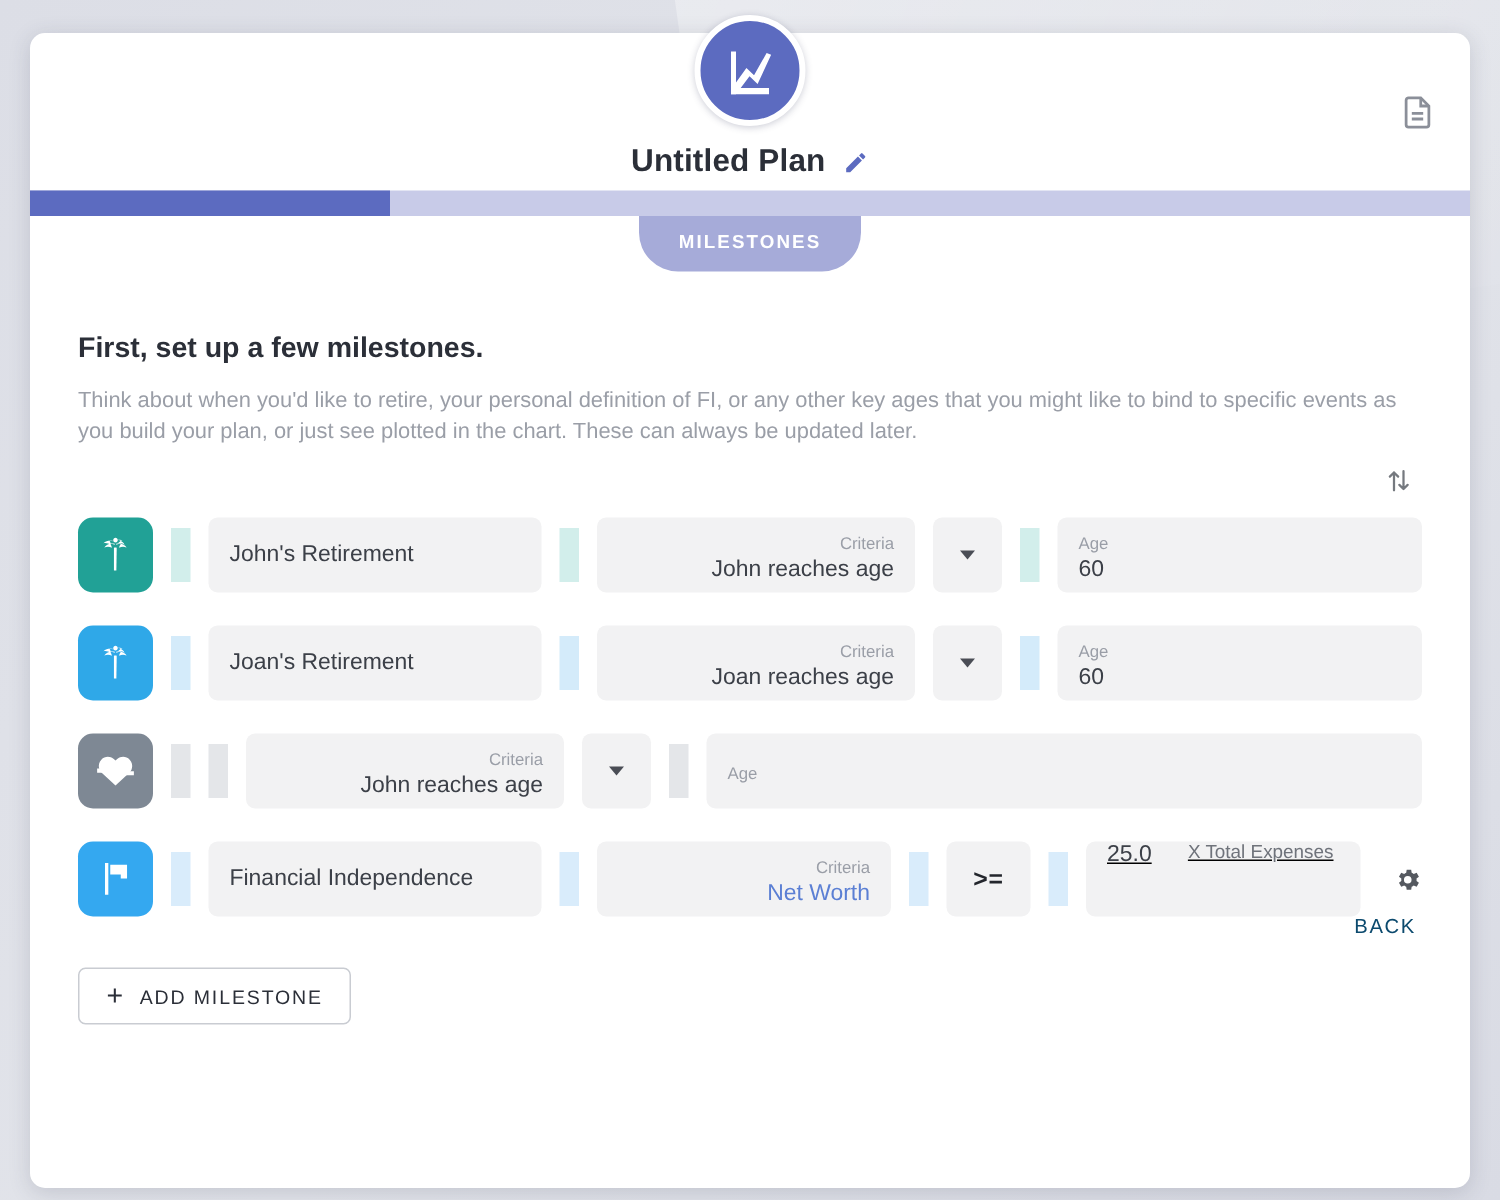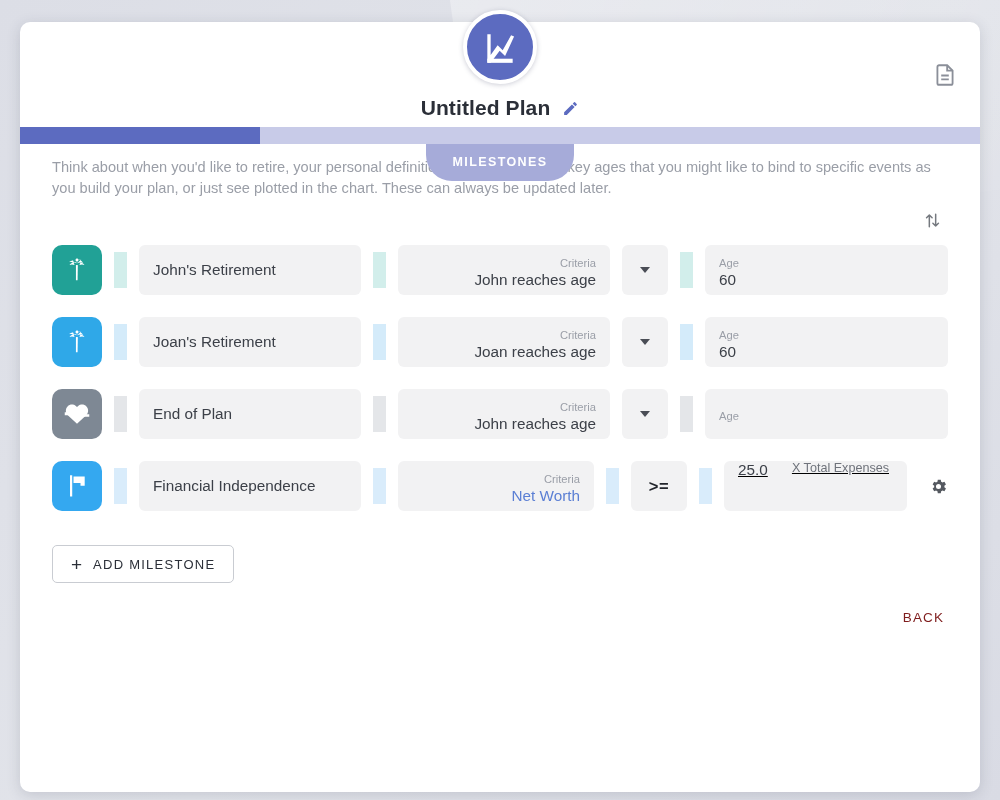--- a/index.html
+++ b/index.html
@@ -318,21 +318,21 @@
     position: absolute;
     right: 32px;
     top: 578px;
     display: flex;
     align-items: center;
     gap: 42px;
   }
   .back-btn {
     font-size: 13.5px;
     letter-spacing: 1.1px;
-    color: #7f1d1d;
+    color: #0c4a6e;
     background: none;
     border: none;
     cursor: pointer;
     font-family: inherit;
     padding: 10px 4px;
   }
   .continue-btn {
     width: 156px;
     height: 52px;
     background: #5c6bc0;
@@ -374,20 +374,21 @@
 
     <div class="progress-track">
       <div class="progress-fill" id="progress-fill" style="width: 25%;"></div>
     </div>
 
     <div class="stage-tab">
       <span>MILESTONES</span>
     </div>
 
     <div class="body">
+      <div class="section-heading">First, set up a few milestones.</div>
       <div class="section-desc">Think about when you'd like to retire, your personal definition of FI, or any other key ages that you might like to bind to specific events as you build your plan, or just see plotted in the chart. These can always be updated later.</div>
 
       <div class="sort-row">
         <span class="sort-icon">
           <svg viewBox="0 0 24 24" width="19" height="19" fill="none" stroke="currentColor" stroke-width="1.9" stroke-linecap="round" stroke-linejoin="round">
             <path d="M8 20V5M8 5 4.5 8.5M8 5l3.5 3.5"></path>
             <path d="M16 4v15M16 19l3.5-3.5M16 19l-3.5-3.5"></path>
           </svg>
         </span>
       </div>
@@ -458,23 +459,20 @@
           <div class="mrow">
             <div class="mrow-icon" style="background: rgb(126, 136, 148);">
               <span>
                 <svg viewBox="0 0 24 24" width="28" height="28" fill="currentColor">
                   <path d="M12 20.3 4.1 13c-2.1-2-2.2-5.4-.2-7.5 1.9-2 5-2.1 7.1-.4l1 .9 1-.9c2.1-1.7 5.2-1.6 7.1.4 2 2.1 1.9 5.5-.2 7.5z"></path>
                   <path d="M1.5 10.6h5.2l1.4-2.8 2.6 5.5 1.8-3.4 1.2 2.3h8.8v2.2h-10l-.6-1.2-1.9 3.6-2.6-5.5-.9 1.7H1.5z" fill="#ffffff"></path>
                 </svg>
               </span>
             </div>
             <div class="link" style="background: rgb(228, 230, 233);"></div>
-            <div class="field name-field">
-              <span class="value">End of Plan</span>
-            </div>
             <div class="link" style="background: rgb(228, 230, 233);"></div>
             <div class="field criteria-field">
               <span class="field-label">Criteria</span>
               <span class="field-value">John reaches age</span>
             </div>
             <div class="caret-box">
               <span class="caret"></span>
             </div>
             <div class="link" style="background: rgb(228, 230, 233);"></div>
             <div class="field age-field">

